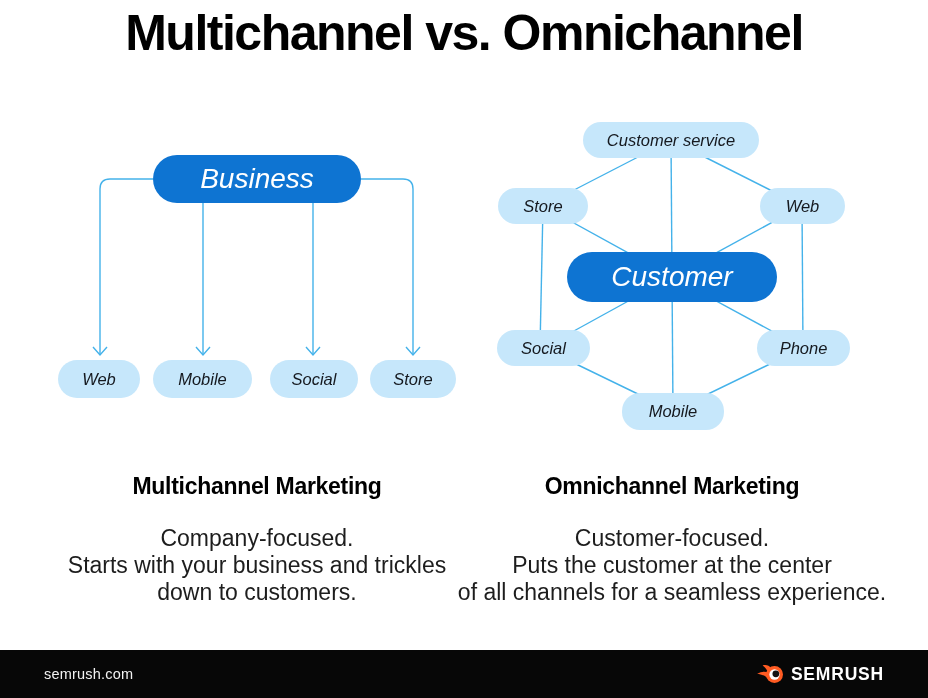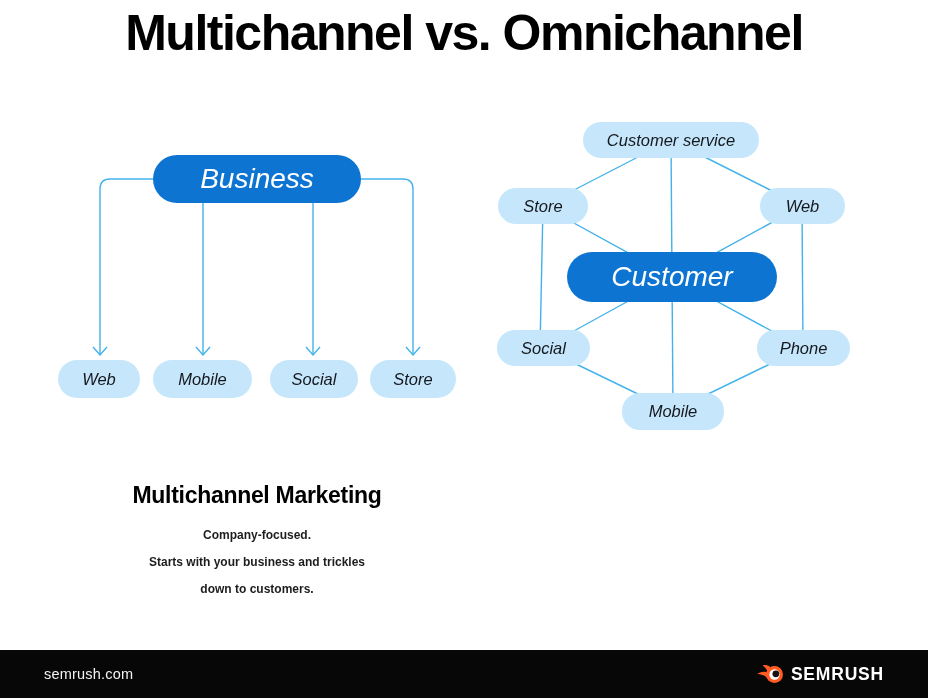--- a/index.html
+++ b/index.html
@@ -12,22 +12,22 @@
     font-size:50px;line-height:58px;font-weight:800;letter-spacing:-1.5px;color:#000;
   }
   svg.lines{position:absolute;left:0;top:0;z-index:1;}
   .node{
     position:absolute;z-index:2;display:flex;align-items:center;justify-content:center;
     box-sizing:border-box;white-space:nowrap;font-style:italic;
   }
   .node.blue{background:#0e74d2;color:#ffffff;font-size:28px;}
   .node.lightblue{background:#c6e7fb;color:#15191f;font-size:16.5px;}
   .section{position:absolute;text-align:center;z-index:2;}
-  .section h2{margin:12px;font-size:23px;font-weight:700;color:#000;letter-spacing:-0.3px;}
-  .section .body{margin-top:13px;font-size:12px;line-height:27px;color:#1d1d1d;font-weight:bold;}
+  .section h2{margin:3px;font-size:23px;font-weight:700;color:#000;letter-spacing:-0.3px;}
+  .section .body{margin-top:25px;font-size:23px;line-height:27px;color:#1d1d1d;}
   .footer{
     position:absolute;left:0;top:650px;width:100%;height:48px;background:#070707;
     display:flex;align-items:center;justify-content:space-between;
     padding:16px 44px;box-sizing:border-box;z-index:3;
   }
   .footer .site{color:#f2f2f2;font-size:14.5px;letter-spacing:0.2px;}
   .logo{display:flex;align-items:center;gap:7px;}
   .logo .text{color:#ffffff;font-weight:700;font-size:17.5px;letter-spacing:0.8px;}
 </style>
 </head>
@@ -80,20 +80,26 @@
   <div class="section" style="left:20px;top:470px;width:474px;">
     <h2>Multichannel Marketing</h2>
     <div class="body">
       <div>Company-focused.</div>
       <div>Starts with your business and trickles</div>
       <div>down to customers.</div>
     </div>
   </div>
 
   <div class="section" style="left:440px;top:470px;width:464px;">
+    <h2>Omnichannel Marketing</h2>
+    <div class="body">
+      <div>Customer-focused.</div>
+      <div>Puts the customer at the center</div>
+      <div>of all channels for a seamless experience.</div>
+    </div>
   </div>
 
   <div class="footer">
     <span class="site">semrush.com</span>
     <div class="logo">
       <svg width="27" height="25" viewBox="0 0 30 28">
         <path d="M6 4 C10 2.6 13.5 4 15.5 6.8 L11.5 10.2 C10 7.4 8.2 5.4 6 4 Z" fill="#ff5b22"></path>
         <path d="M0 13.2 C5 10.4 9.5 10.4 12.8 12 L11 17.4 C7.2 14.6 3.6 13.6 0 13.2 Z" fill="#ff5b22"></path>
         <circle cx="19.5" cy="14" r="9.5" fill="#ff5b22"></circle>
         <circle cx="19.5" cy="14" r="5.8" fill="#ffffff"></circle>

